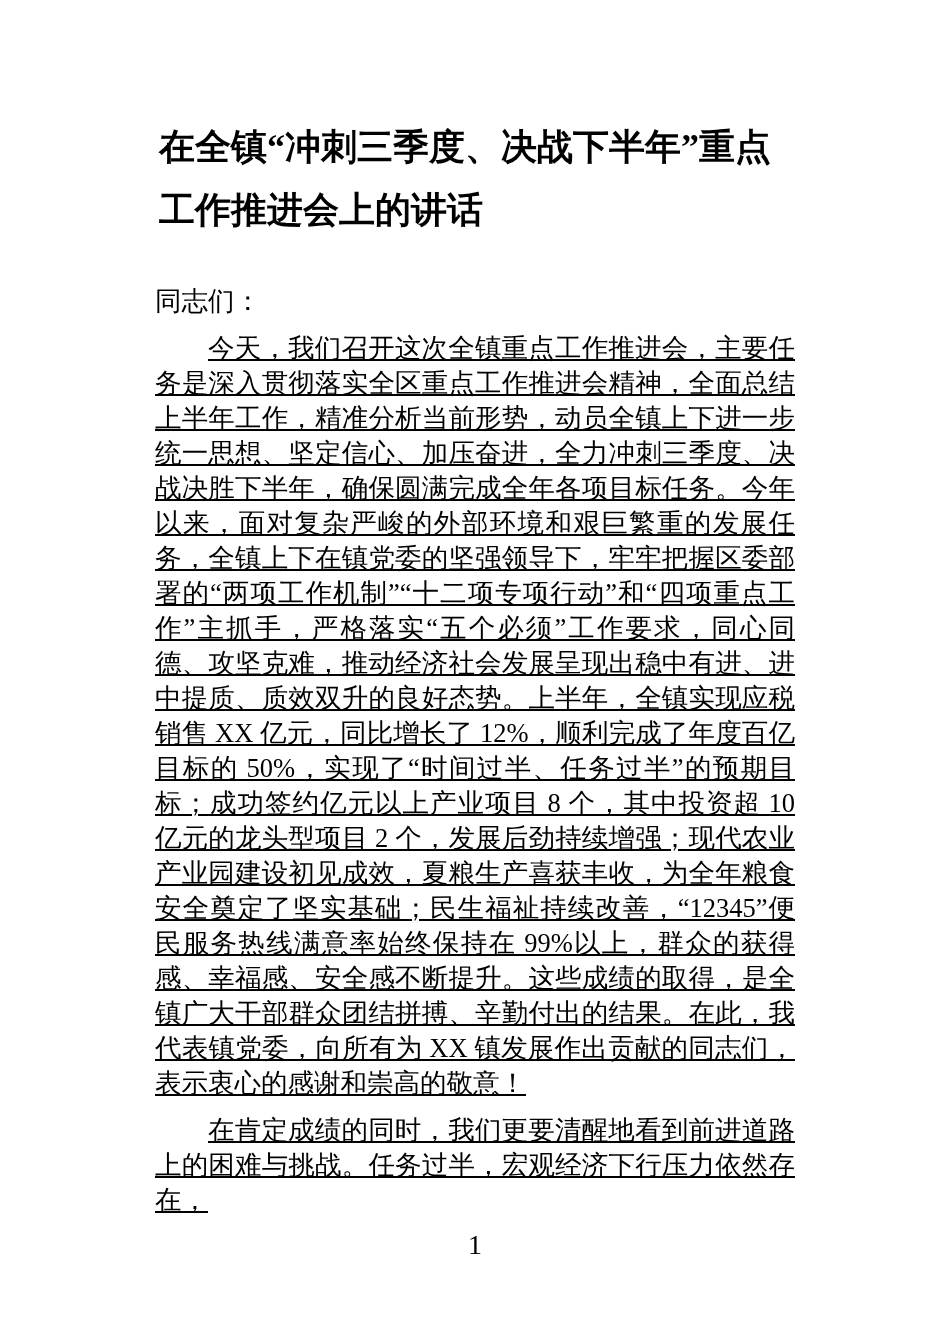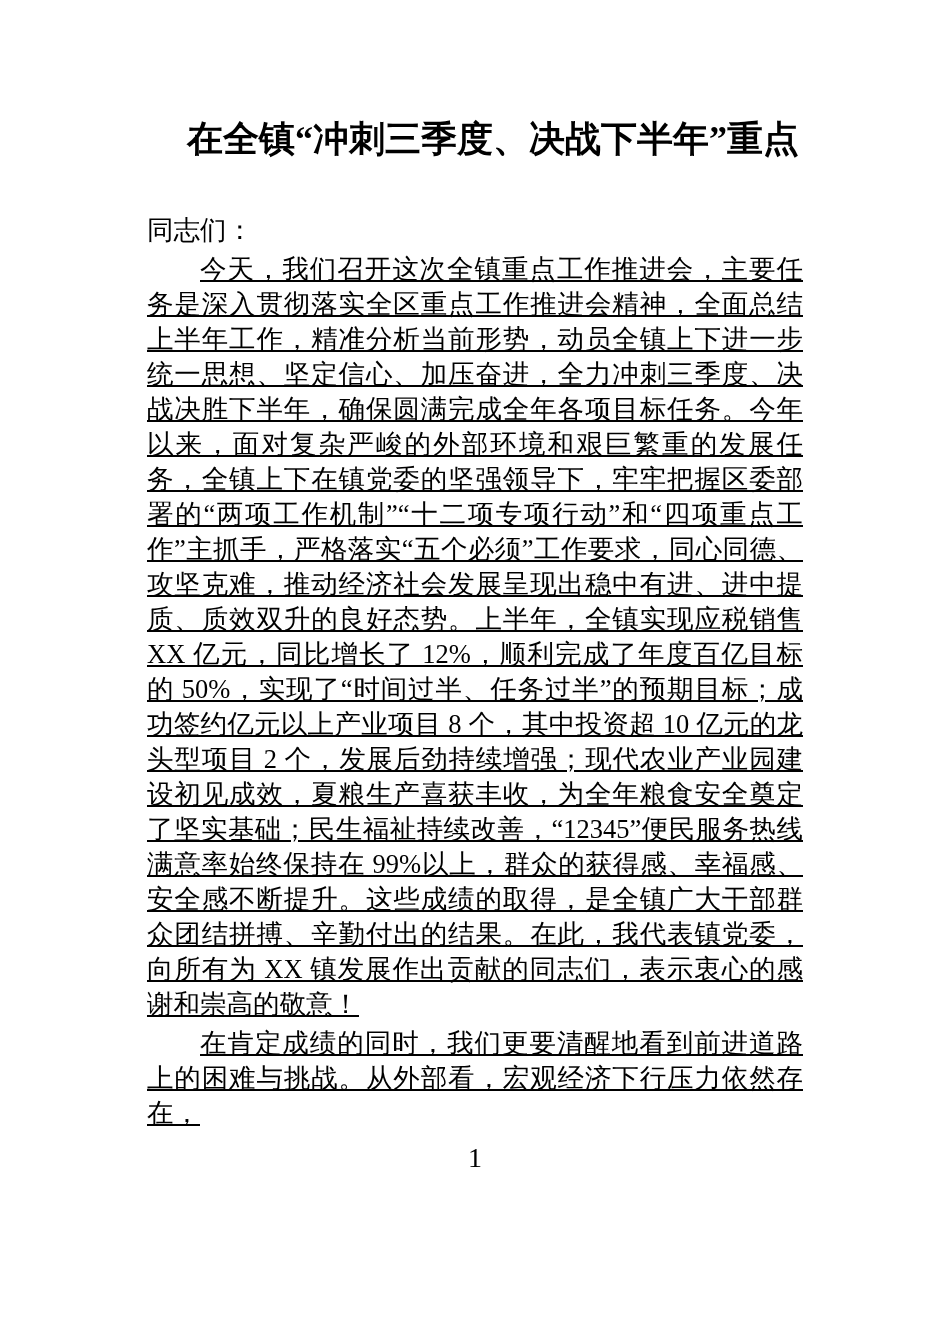--- a/index.html
+++ b/index.html
@@ -18,40 +18,40 @@
     width: 950px;
     height: 1344px;
     background: #ffffff;
     overflow: hidden;
   }
   .content {
     margin: 0 143px;
     width: 664px;
   }
   .doc-title {
-    margin: 8px;
+    margin: 16px;
     padding-top: 100px;
     font-size: 36px;
     line-height: 63px;
     font-weight: bold;
-    text-align: right;
+    text-align: left;
     letter-spacing: 0;
   }
   .title-line {
     display: block;
   }
   .body-text {
     margin-top: 42px;
     font-size: 26.5px;
     line-height: 35px;
     text-align: justify;
     text-align-last: left;
   }
   .para {
-    margin: 4px;
+    margin: 12px;
     padding: 0;
   }
   .para.indent {
     text-indent: 2em;
     text-decoration: underline;
   }
   .page-number {
     margin-top: 12px;
     text-align: center;
     font-size: 28px;
@@ -59,24 +59,25 @@
   }
 </style>
 </head>
 <body>
 
 <div class="page">
   <div class="content">
 
     <h1 class="doc-title">
       <span class="title-line">在全镇“冲刺三季度、决战下半年”重点</span>
+      <span class="title-line">工作推进会上的讲话</span>
     </h1>
 
     <div class="body-text">
       <p class="para">同志们：</p>
       <p class="para indent">今天，我们召开这次全镇重点工作推进会，主要任务是深入贯彻落实全区重点工作推进会精神，全面总结上半年工作，精准分析当前形势，动员全镇上下进一步统一思想、坚定信心、加压奋进，全力冲刺三季度、决战决胜下半年，确保圆满完成全年各项目标任务。今年以来，面对复杂严峻的外部环境和艰巨繁重的发展任务，全镇上下在镇党委的坚强领导下，牢牢把握区委部署的“两项工作机制”“十二项专项行动”和“四项重点工作”主抓手，严格落实“五个必须”工作要求，同心同德、攻坚克难，推动经济社会发展呈现出稳中有进、进中提质、质效双升的良好态势。上半年，全镇实现应税销售 XX 亿元，同比增长了 12%，顺利完成了年度百亿目标的 50%，实现了“时间过半、任务过半”的预期目标；成功签约亿元以上产业项目 8 个，其中投资超 10 亿元的龙头型项目 2 个，发展后劲持续增强；现代农业产业园建设初见成效，夏粮生产喜获丰收，为全年粮食安全奠定了坚实基础；民生福祉持续改善，“12345”便民服务热线满意率始终保持在 99%以上，群众的获得感、幸福感、安全感不断提升。这些成绩的取得，是全镇广大干部群众团结拼搏、辛勤付出的结果。在此，我代表镇党委，向所有为 XX 镇发展作出贡献的同志们，表示衷心的感谢和崇高的敬意！</p>
-      <p class="para indent">在肯定成绩的同时，我们更要清醒地看到前进道路上的困难与挑战。从外部看，宏观经济下行压力依然存在，</p>
+      <p class="para indent">在肯定成绩的同时，我们更要清醒地看到前进道路上的困难与挑战。任务过半，宏观经济下行压力依然存在，</p>
     </div>
 
     <div class="page-number">1</div>
 
   </div>
 </div>
 
 </body></html>

